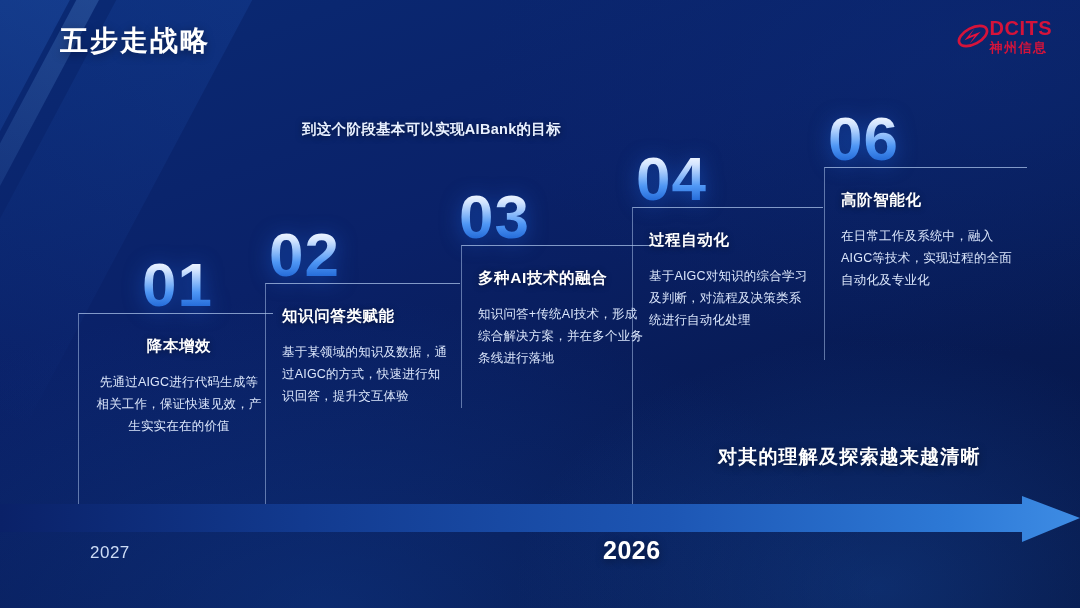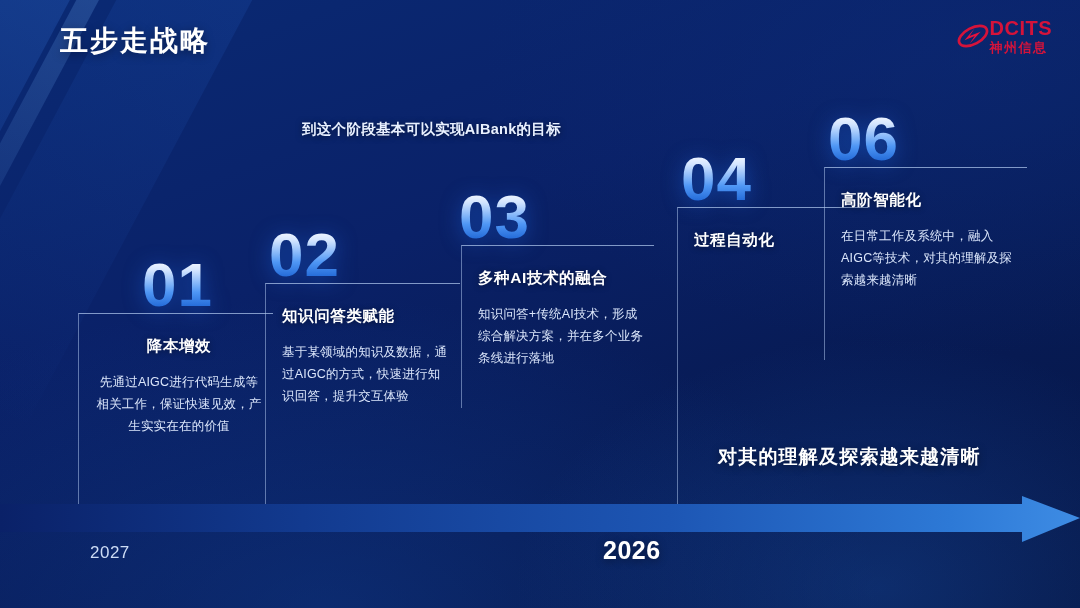--- a/index.html
+++ b/index.html
@@ -135,21 +135,21 @@
     letter-spacing: 0.2px;
   }
 
   
   #step-1 { left: 78px; top: 258px; text-align: center; }
   #step-1 .step-body { width: 168px; height: 170px; }
   #step-2 { left: 265px; top: 228px; }
   #step-2 .step-body { width: 168px; height: 200px; }
   #step-3 { left: 455px; top: 190px; }
   #step-3 .step-body { width: 166px; height: 140px; margin-left: 6px; }
-  #step-4 { left: 677px; top: 152px; }
+  #step-4 { left: 632px; top: 152px; }
   #step-4 .step-body { width: 164px; height: 282px; }
   #step-5 { left: 824px; top: 112px; }
   #step-5 .step-body { width: 176px; height: 170px; }
 
   
   .tagline {
     position: absolute;
     left: 718px;
     top: 444px;
     font-size: 19px;
@@ -232,28 +232,29 @@
     <div class="step-body">
       <div class="step-title">多种AI技术的融合</div>
       <div class="step-desc">知识问答+传统AI技术，形成综合解决方案，并在多个业务条线进行落地</div>
     </div>
   </div>
 
   <div class="step" id="step-4">
     <div class="step-num">04</div>
     <div class="step-body">
       <div class="step-title">过程自动化</div>
+      <div class="step-desc">基于AIGC对知识的综合学习及判断，对流程及决策类系统进行自动化处理</div>
     </div>
   </div>
 
   <div class="step" id="step-5">
     <div class="step-num">06</div>
     <div class="step-body">
       <div class="step-title">高阶智能化</div>
-      <div class="step-desc">在日常工作及系统中，融入AIGC等技术，对其的理解及探索越来越清晰</div>
+      <div class="step-desc">在日常工作及系统中，融入AIGC等技术，实现过程的全面自动化及专业化</div>
     </div>
   </div>
 
   <div class="tagline">对其的理解及探索越来越清晰</div>
 
   <svg class="arrow" viewBox="0 0 1080 48" preserveAspectRatio="none">
     <defs>
       <linearGradient id="arrowGrad" x1="0" y1="0" x2="1" y2="0">
         <stop offset="0%" stop-color="#0a2168"></stop>
         <stop offset="28%" stop-color="#123a8f"></stop>

